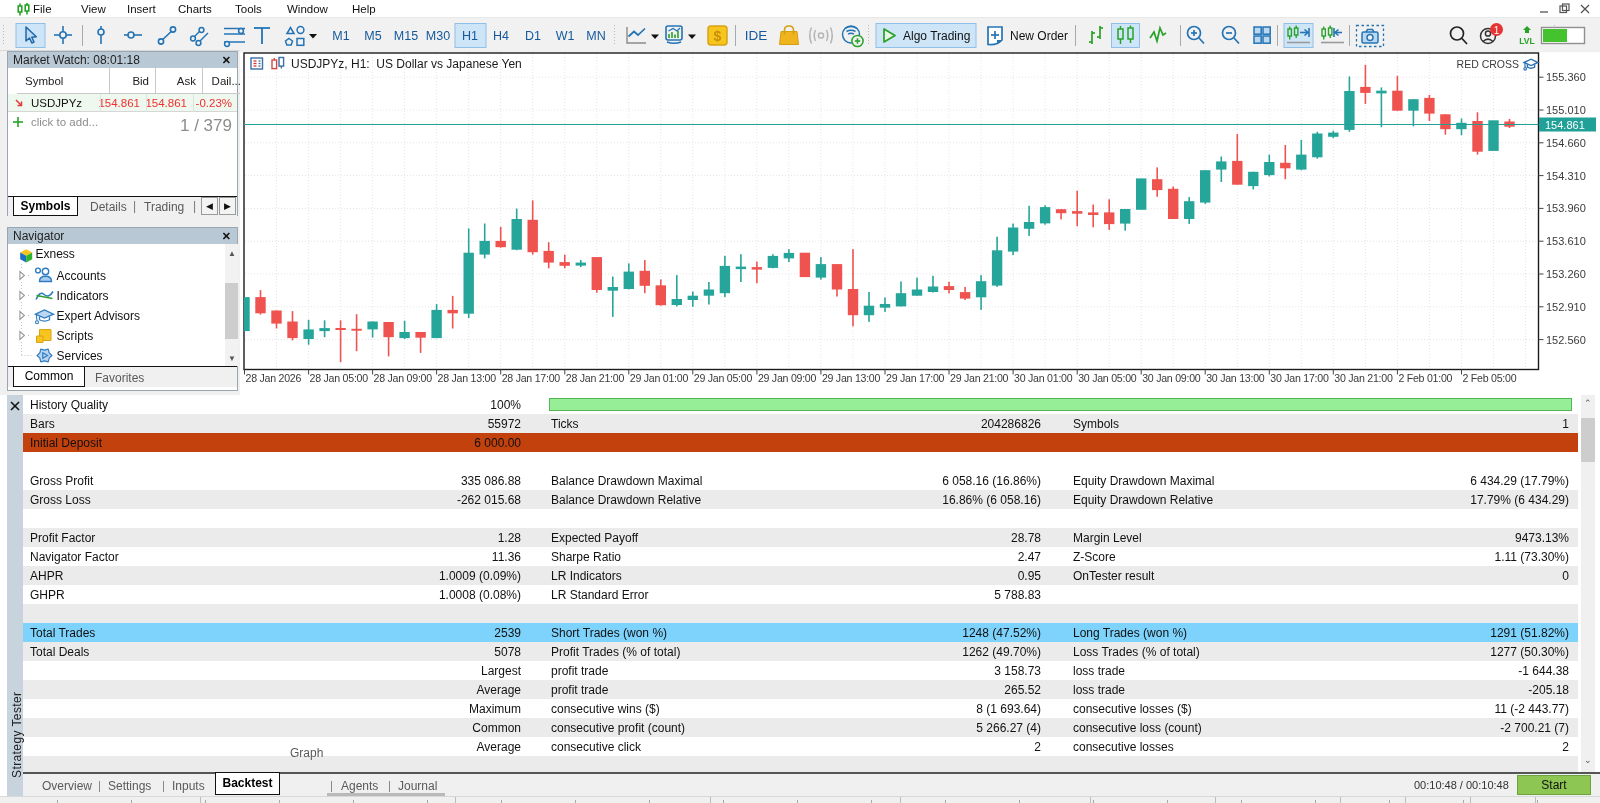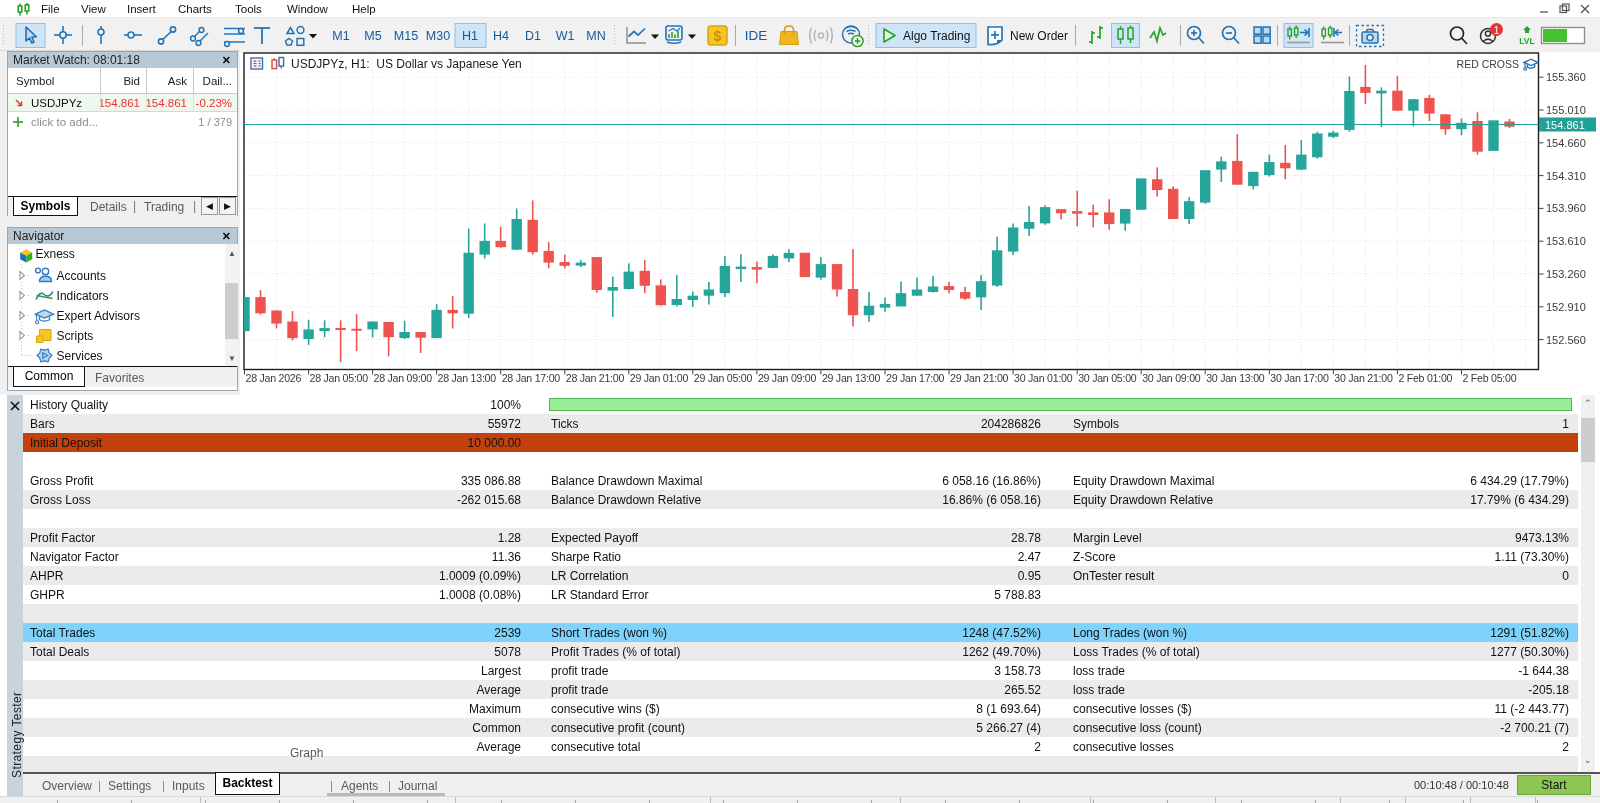--- a/index.html
+++ b/index.html
@@ -12,21 +12,21 @@
 .trow{position:absolute;left:23px;width:1555px;height:19px;font-size:12px;color:#111}
 .trow span{position:absolute;top:2.5px;white-space:pre}
 .tv{text-align:right}
 .tab{position:absolute;font-size:12px;color:#5a5a5a}
 .tabsep{position:absolute;width:1px;background:#8a8a8a;top:781px;height:11px}
 .atab{position:absolute;background:#fff;border:1.5px solid #111;font-size:12px;color:#000;text-align:center}
 
 </style></head><body>
 <div id="root">
 <div class="menubar">
-<span style="left:41px">File</span>
+<span style="left:33px">File</span>
 <span style="left:81px">View</span>
 <span style="left:127px">Insert</span>
 <span style="left:178px">Charts</span>
 <span style="left:235px">Tools</span>
 <span style="left:287px">Window</span>
 <span style="left:352px">Help</span>
 <svg class="abs" style="left:17px;top:3px" width="14" height="13" viewBox="0 0 14 13">
 <g stroke="#1ca01c" stroke-width="1.5" fill="none">
           <rect x="1.2" y="3" width="3.6" height="6"></rect>
           <line x1="3" y1="0.5" x2="3" y2="3"></line>
@@ -280,21 +280,21 @@
 
 <path d="M1523 30 L1527 26 L1531 30 L1529 30 L1529 33 L1525 33 L1525 30 Z" fill="#28a228"></path>
 <text x="1527" y="44" font-size="8.5" font-weight="bold" fill="#28a228" text-anchor="middle">LVL</text>
 
 <rect x="1541.5" y="27.5" width="43" height="16" fill="#ffffff" stroke="#8f8f8f" stroke-width="1.4"></rect>
 <rect x="1543" y="29" width="24" height="13" fill="#44c32e"></rect>
 </svg>
 <div class="abs" style="left:0;top:51px;width:240px;height:752px;background:#f0f0f0"></div>
 <div class="panel" style="left:7px;top:51px;width:231px;height:165px">
 <div class="ptitle">Market Watch: 08:01:18<span class="x">✕</span></div>
-<div class="abs" style="left:0;top:16px;width:229px;height:26px;border-bottom:1px solid #c8c8c8">
+<div class="abs" style="left:9px;top:16px;width:229px;height:26px;border-bottom:1px solid #c8c8c8">
 <span class="abs" style="left:8px;top:7px;font-size:11.5px;color:#222">Symbol</span>
 <span class="abs" style="right:97px;top:7px;font-size:11.5px;color:#222">Bid</span>
 <span class="abs" style="right:50px;top:7px;font-size:11.5px;color:#222">Ask</span>
 <span class="abs" style="right:5px;top:7px;font-size:11.5px;color:#222">Dail...</span>
 <div class="abs" style="left:92px;top:0;width:1px;height:26px;background:#c8c8c8"></div>
 <div class="abs" style="left:138px;top:0;width:1px;height:26px;background:#c8c8c8"></div>
 <div class="abs" style="left:185px;top:0;width:1px;height:26px;background:#c8c8c8"></div>
 </div>
 <div class="abs" style="left:0;top:42px;width:229px;height:18px;background:#eef8ee;border-bottom:1px solid #d6d6d6">
 <svg class="abs" style="left:6px;top:4px" width="10" height="10" viewBox="0 0 10 10">
@@ -308,21 +308,21 @@
 <div class="abs" style="left:138px;top:0;width:1px;height:18px;background:#d9e8d9"></div>
 <div class="abs" style="left:185px;top:0;width:1px;height:18px;background:#d9e8d9"></div>
 </div>
 <svg class="abs" style="left:4px;top:64px" width="12" height="12" viewBox="0 0 12 12">
         <g stroke="#28a228" stroke-width="1.6">
           <line x1="6" y1="1" x2="6" y2="11"></line>
           <line x1="1" y1="6" x2="11" y2="6"></line>
         </g>
       </svg>
 <span class="abs" style="left:23px;top:64px;font-size:11.5px;color:#8d8d8d">click to add...</span>
-<span class="abs" style="right:5px;top:64px;font-size:11px;color:#8d8d8d">1 / 379</span>
+<span class="abs" style="right:5px;top:64px;font-size:17px;color:#8d8d8d">1 / 379</span>
 <div class="abs" style="left:0;top:144px;width:229px;height:20px;border-top:1px solid #111;background:#f0f0f0">
 <div class="atab" style="left:5px;top:-1px;width:65px;height:20px;line-height:18px;font-weight:bold">Symbols</div>
 <span class="tab" style="left:82px;top:3px">Details</span>
 <span class="abs" style="left:125px;top:2px;color:#777;font-size:12px">|</span>
 <span class="tab" style="left:136px;top:3px">Trading</span>
 <span class="abs" style="left:185px;top:2px;color:#777;font-size:12px">|</span>
 <div class="abs" style="left:193px;top:0px;width:17px;height:18px;background:#f3f3f3;border:1px solid #9a9a9a;text-align:center;font-size:9px;color:#111;line-height:17px">◀</div>
 <div class="abs" style="left:211px;top:0px;width:17px;height:18px;background:#f3f3f3;border:1px solid #9a9a9a;text-align:center;font-size:9px;color:#111;line-height:17px">▶</div>
 </div>
 </div>
@@ -699,21 +699,21 @@
 <div class="trow" style="top:414px;background:#ebebeb">
 <span class="tl" style="left:7px">Bars</span>
 <span class="tv" style="right:1057px">55972</span>
 <span class="tl" style="left:528px">Ticks</span>
 <span class="tv" style="right:537px">204286826</span>
 <span class="tl" style="left:1050px">Symbols</span>
 <span class="tv" style="right:9px">1</span>
 </div>
 <div class="trow" style="top:433px;background:#c2410c">
 <span class="tl" style="left:7px">Initial Deposit</span>
-<span class="tv" style="right:1057px">10 000.00</span>
+<span class="tv" style="right:1057px">6 000.00</span>
 </div>
 <div class="trow" style="top:471px;background:#ffffff">
 <span class="tl" style="left:7px">Gross Profit</span>
 <span class="tv" style="right:1057px">335 086.88</span>
 <span class="tl" style="left:528px">Balance Drawdown Maximal</span>
 <span class="tv" style="right:537px">6 058.16 (16.86%)</span>
 <span class="tl" style="left:1050px">Equity Drawdown Maximal</span>
 <span class="tv" style="right:9px">6 434.29 (17.79%)</span>
 </div>
 <div class="trow" style="top:490px;background:#ebebeb">
@@ -738,21 +738,21 @@
 <span class="tl" style="left:7px">Navigator Factor</span>
 <span class="tv" style="right:1057px">11.36</span>
 <span class="tl" style="left:528px">Sharpe Ratio</span>
 <span class="tv" style="right:537px">2.47</span>
 <span class="tl" style="left:1050px">Z-Score</span>
 <span class="tv" style="right:9px">1.11 (73.30%)</span>
 </div>
 <div class="trow" style="top:566px;background:#ebebeb">
 <span class="tl" style="left:7px">AHPR</span>
 <span class="tv" style="right:1057px">1.0009 (0.09%)</span>
-<span class="tl" style="left:528px">LR Correlation</span>
+<span class="tl" style="left:528px">LR Indicators</span>
 <span class="tv" style="right:537px">0.95</span>
 <span class="tl" style="left:1050px">OnTester result</span>
 <span class="tv" style="right:9px">0</span>
 </div>
 <div class="trow" style="top:585px;background:#ffffff">
 <span class="tl" style="left:7px">GHPR</span>
 <span class="tv" style="right:1057px">1.0008 (0.08%)</span>
 <span class="tl" style="left:528px">LR Standard Error</span>
 <span class="tv" style="right:537px">5 788.83</span>
 </div>
@@ -797,21 +797,21 @@
 </div>
 <div class="trow" style="top:718px;background:#ebebeb">
 <span class="tv" style="right:1057px">Common</span>
 <span class="tl" style="left:528px">consecutive profit (count)</span>
 <span class="tv" style="right:537px">5 266.27 (4)</span>
 <span class="tl" style="left:1050px">consecutive loss (count)</span>
 <span class="tv" style="right:9px">-2 700.21 (7)</span>
 </div>
 <div class="trow" style="top:737px;background:#ffffff">
 <span class="tv" style="right:1057px">Average</span>
-<span class="tl" style="left:528px">consecutive total</span>
+<span class="tl" style="left:528px">consecutive click</span>
 <span class="tv" style="right:537px">2</span>
 <span class="tl" style="left:1050px">consecutive losses</span>
 <span class="tv" style="right:9px">2</span>
 </div>
 <div class="trow" style="top:756px;height:16px;background:#ebebeb"></div>
 <div class="abs" style="left:549px;top:397.5px;width:1023px;height:13px;background:#96ef96;border:1px solid #56b456"></div>
 <div class="abs" style="left:7px;top:395px;width:16px;height:401px;background:#c7d3dd;z-index:5">
 <span class="abs" style="left:3px;top:383px;font-size:12px;letter-spacing:0.4px;color:#222;transform:rotate(-90deg);transform-origin:0 0;white-space:nowrap">Strategy Tester</span>
 </div>
 <svg class="abs" style="left:9px;top:400px;z-index:6" width="12" height="12" viewBox="0 0 12 12">

